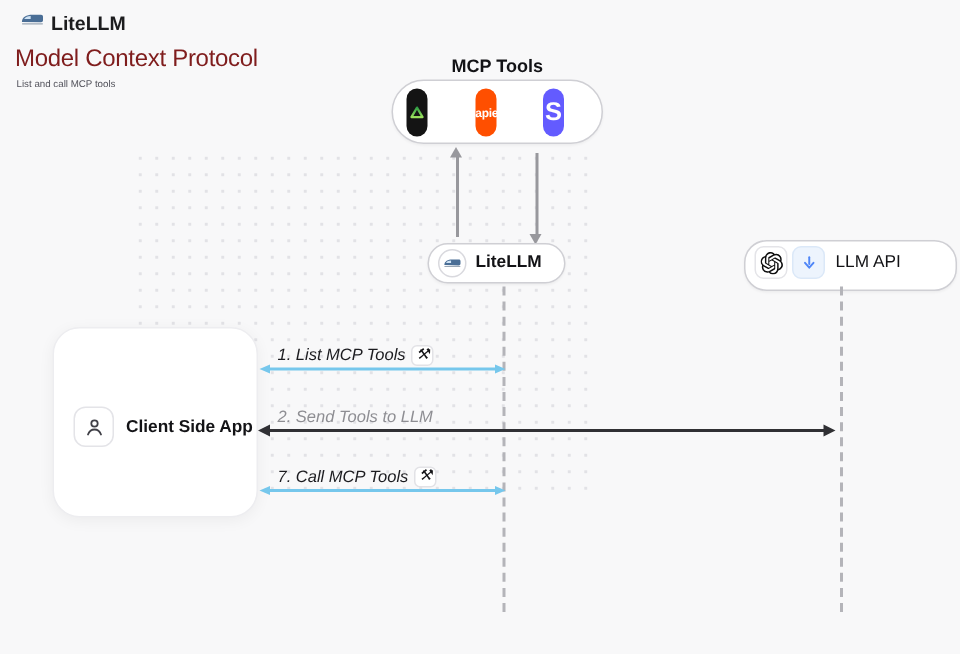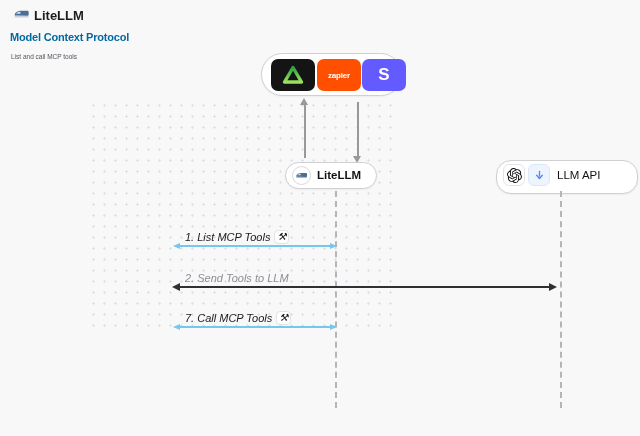--- a/index.html
+++ b/index.html
@@ -13,30 +13,30 @@
     padding-left:18px;
   }
   .dots{
     position:absolute;left:88px;top:100px;width:312px;height:232px;
     background-image:radial-gradient(#e2e2e6 1px, transparent 1.3px);
     background-size:11px 11px;
   }
   
   .brand{position:absolute;left:13px;top:6px;display:flex;align-items:center;gap:4px;}
   .brand-text{font-size:13px;font-weight:600;color:#1c1c1e;}
-  .title{position:absolute;left:10px;top:31px;margin:0;font-size:11px;font-weight:700;letter-spacing:-0.2px;color:#0369a1;}
+  .title{position:absolute;left:10px;top:31px;margin:0;font-size:16px;font-weight:400;letter-spacing:-0.2px;color:#7f1d1d;}
   .subtitle{position:absolute;left:11px;top:53px;font-size:6.5px;color:#52525b;}
   
   .pill{
     position:absolute;background:#fff;border:1px solid #cfcfd4;
     box-shadow:0 1px 2px rgba(0,0,0,.05);box-sizing:border-box;
   }
   .mcp-label{position:absolute;left:261px;top:37px;width:141px;text-align:center;font-size:12px;font-weight:600;color:#131316;}
   .mcp-pill{left:261px;top:53px;width:141px;height:43px;border-radius:22px;}
-  .tool{position:absolute;top:5px;width:44px;height:32px;border-radius:7px;display:flex;align-items:center;justify-content:center;box-sizing:border-box;}
+  .tool{position:absolute;top:5px;width:14px;height:32px;border-radius:7px;display:flex;align-items:center;justify-content:center;box-sizing:border-box;}
   .tool-triangle{left:9px;background:#141414;}
   .tool-zapier{left:55px;background:#FF4F00;}
   .tool-zapier span{color:#fff;font-size:8px;font-weight:700;letter-spacing:-0.2px;}
   .tool-stripe{left:100px;background:#635BFF;}
   .tool-stripe span{color:#fff;font-size:17px;font-weight:700;}
   .litellm-pill{left:285px;top:162px;width:92px;height:27px;border-radius:14px;}
   .litellm-avatar{position:absolute;left:6px;top:3px;width:19px;height:19px;border-radius:50%;border:1px solid #d9d9de;background:#fff;display:flex;align-items:center;justify-content:center;box-sizing:border-box;}
   .litellm-label{position:absolute;left:31px;top:6px;font-size:11.5px;font-weight:600;color:#131316;}
   .llm-pill{left:496px;top:160px;width:142px;height:34px;border-radius:15px;}
   .mini-sq{position:absolute;top:3px;width:22px;height:22px;border-radius:6px;border:1px solid #e4e4e8;background:#fff;display:flex;align-items:center;justify-content:center;box-sizing:border-box;}
@@ -85,20 +85,21 @@
         <path d="M3 13 C3 7 9 4 16 4 L27 4 C28.5 4 29.5 5 29.5 6.5 L29.5 11 C29.5 12.5 28.5 13.5 27 13.5 Z" fill="#4a6e96"></path>
         <path d="M5.8 9.5 C7.3 6.8 10.2 5.6 14 5.6 L14 9.5 Z" fill="#cfe3f5"></path>
         <rect x="3" y="14.6" width="26.5" height="1.7" rx="0.85" fill="#9aa7b5"></rect>
       </svg>
     </span>
     <span class="brand-text">LiteLLM</span>
   </div>
   <h1 class="title">Model Context Protocol</h1>
   <div class="subtitle">List and call MCP tools</div>
 
+  <div class="mcp-label">MCP Tools</div>
   <div class="pill mcp-pill">
     <div class="tool tool-triangle">
       <svg viewBox="0 0 32 32" width="32" height="32">
         <defs>
           <linearGradient id="gtri" x1="0" y1="0" x2="0" y2="1">
             <stop offset="0" stop-color="#2f9e44"></stop>
             <stop offset="1" stop-color="#9be15d"></stop>
           </linearGradient>
         </defs>
         <path d="M16 8.5 L24.5 23 L7.5 23 Z" fill="none" stroke="url(#gtri)" stroke-width="3.4" stroke-linejoin="round"></path>
@@ -136,20 +137,29 @@
     </div>
     <div class="mini-sq sq-blue">
       <svg viewBox="0 0 24 24" width="13" height="13" fill="none" stroke="#4f86f7" stroke-width="2.4" stroke-linecap="round" stroke-linejoin="round">
         <path d="M12 4.5 v8.5"></path>
         <path d="M6.8 11.5 L12 17.5 L17.2 11.5"></path>
       </svg>
     </div>
     <span class="llm-label">LLM API</span>
   </div>
 
+  <div class="client-box">
+    <div class="client-icon-sq">
+      <svg viewBox="0 0 24 24" width="16" height="16" fill="none" stroke="#3f3f46" stroke-width="1.8" stroke-linecap="round">
+        <circle cx="12" cy="8" r="3.2"></circle>
+        <path d="M5.5 19 c1.2-3.4 4-5 6.5-5 s5.3 1.6 6.5 5"></path>
+      </svg>
+    </div>
+    <span class="client-label">Client Side App</span>
+  </div>
 
   <div class="lifeline lifeline-litellm"></div>
   <div class="lifeline lifeline-llm"></div>
 
   <div class="msg-label" style="left:185px;top:230px;">
     <span>1. List MCP Tools</span>
     <span class="tool-glyph">⚒</span>
   </div>
   <div class="hline hline-blue" style="left:179px;top:245px;width:152px;"></div>
   <div class="ah ah-left-blue" style="left:173px;top:242.5px;"></div>

